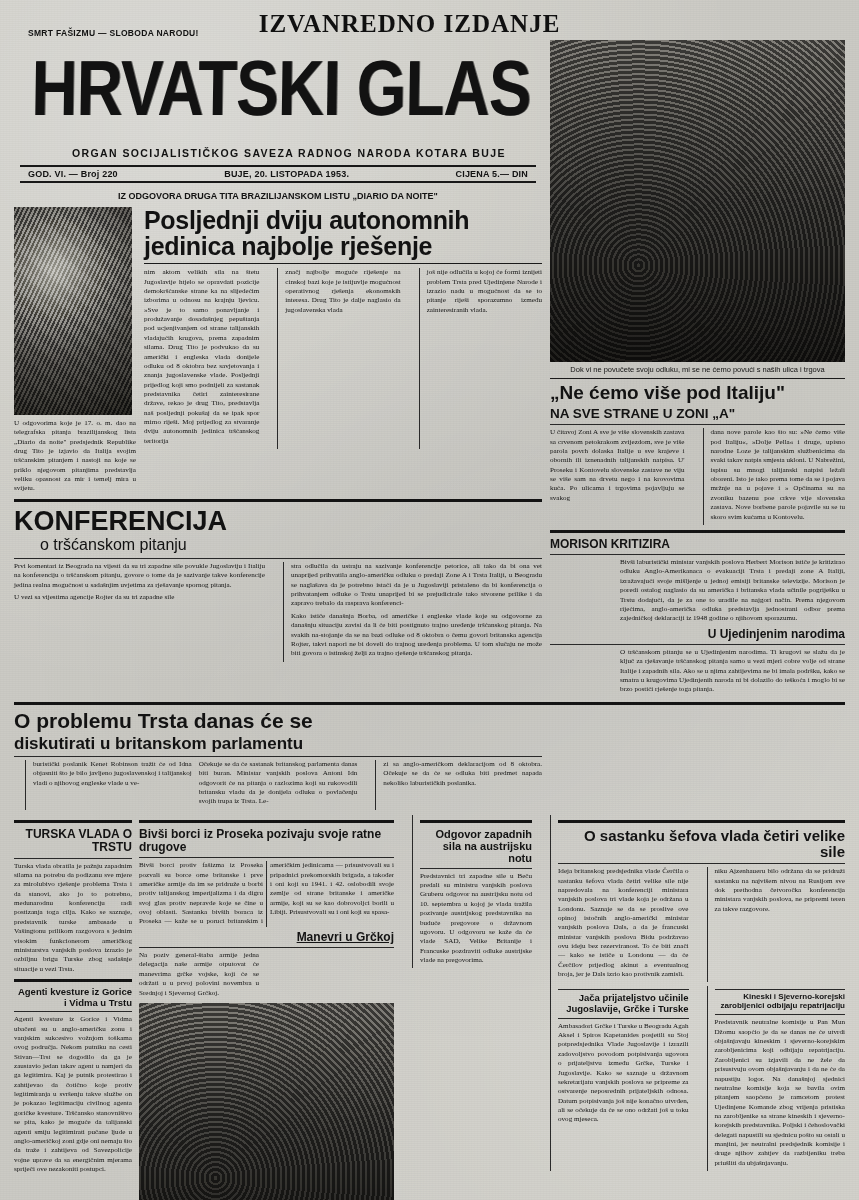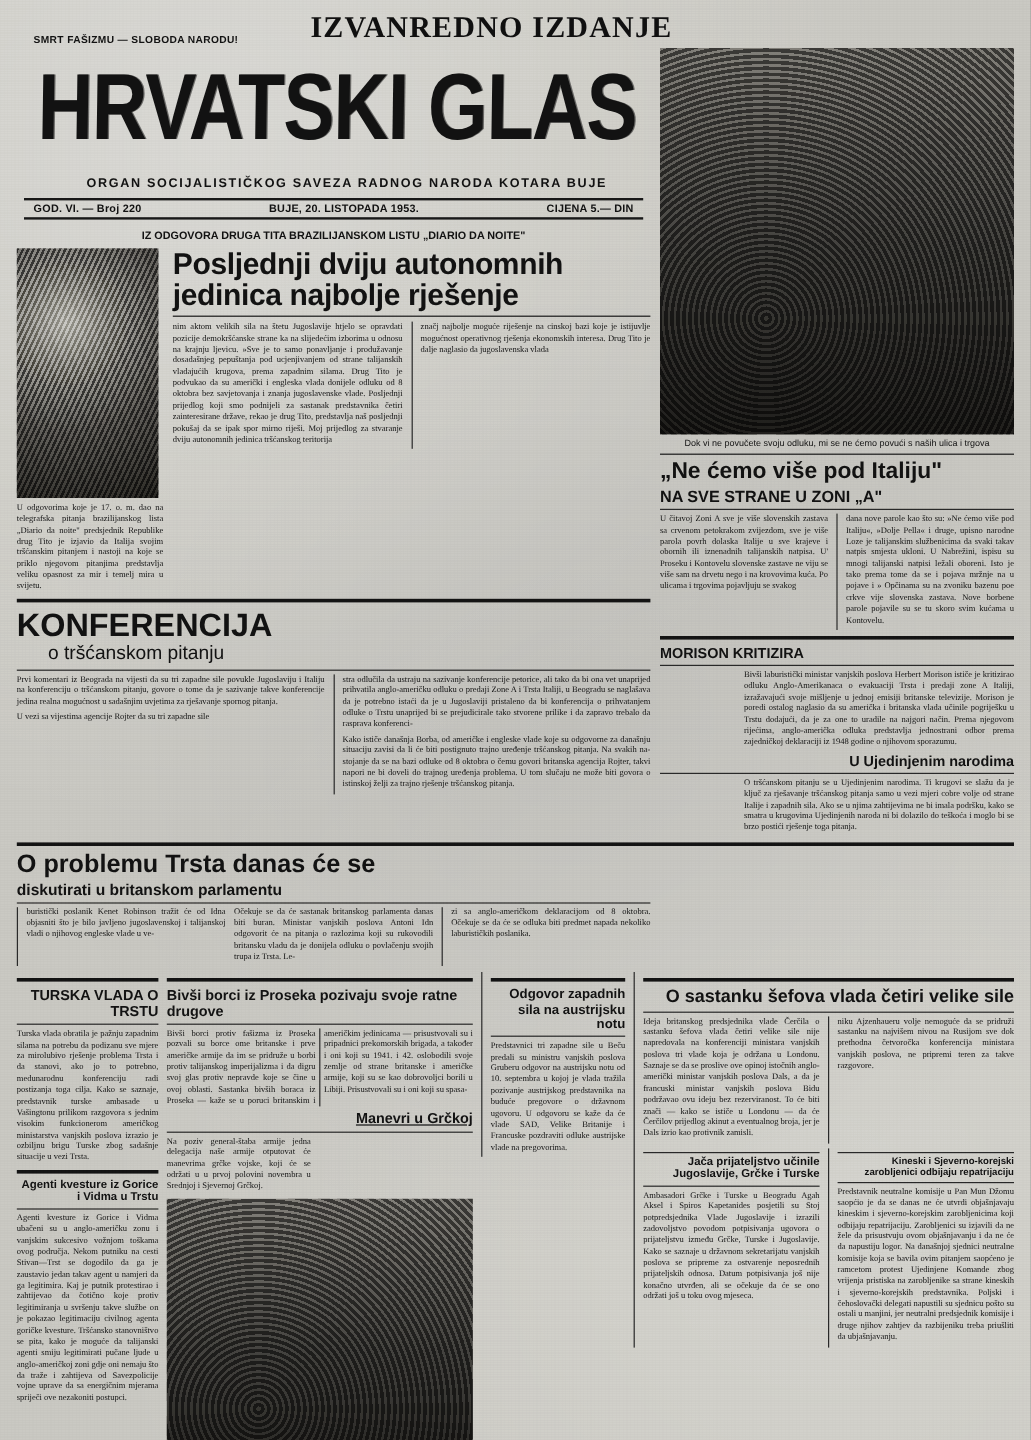--- a/index.html
+++ b/index.html
@@ -117,21 +117,21 @@
     font-size:7.1px;line-height:1.32;text-align:justify;
     font-family:"Liberation Serif", serif;
     hyphens:auto;
   }
   .body-txt p{margin:0 0 3px 0;}
   .rule{border-top:1.5px solid #1b1b1b;margin:4px 0;}
   .rule-thin{border-top:1px solid #2a2a2a;margin:3px 0;}
   .rule-thick{border-top:3px solid #151515;margin:5px 0;}
   .cols{display:flex;gap:7px;}
   .col{flex:1;}
-  .vline{border-left:1px solid #2b2b2b;padding-left:7px;}
+  .vline{border-left:1px solid #2b2b2b;padding-left:7px;margin-left:11px;}
   .sec-main{display:flex;gap:8px;margin-top:6px;}
   .portrait{width:118px;height:208px;}
   .photo-strip{width:100%;height:250px;}
 </style>
 </head>
 <body>
 
 <div class="page">
   <div class="grain"></div>
 
@@ -159,20 +159,23 @@
         <div style="flex:1;">
           <h1 class="head1">Posljednji dviju autonomnih jedinica najbolje rješenje</h1>
           <div class="rule"></div>
           <div class="cols">
             <div class="col body-txt">
                 <p>nim aktom velikih sila na štetu Jugoslavije htjelo se opravdati pozicije demokršćanske strane ka na slijedećim izborima u odnosu na krajnju ljevicu. »Sve je to samo ponavljanje i produžavanje dosadašnjeg pepuštanja pod ucjenjivanjem od strane talijanskih vladajućih krugova, prema zapadnim silama. Drug Tito je podvukao da su američki i engleska vlada donijele odluku od 8 oktobra bez savjetovanja i znanja jugoslavenske vlade. Posljednji prijedlog koji smo podnijeli za sastanak predstavnika četiri zainteresirane države, rekao je drug Tito, predstavlja naš posljednji pokušaj da se ipak spor mirno riješi. Moj prijedlog za stvaranje dviju autonomnih jedinica tršćanskog teritorija</p>
               </div>
             <div class="col body-txt vline">
                 <p>značj najbolje moguće riješenje na cinskoj bazi koje je istijuvlje mogućnost operativnog rješenja ekonomskih interesa. Drug Tito je dalje naglasio da jugoslavenska vlada</p>
               </div>
+            <div class="col body-txt vline">
+                <p>još nije odlučila u kojoj će formi iznijeti problem Trsta pred Ujedinjene Narode i izrazio nadu u mogućnost da se to pitanje riješi sporazumno između zainteresiranih vlada.</p>
+              </div>
           </div>
         </div>
       </div>
 
       <div class="rule-thick"></div>
       <h2 class="head2" style="font-size:27px;">KONFERENCIJA</h2>
       <div class="ctr" style="font-family:'Liberation Sans',sans-serif;font-size:16px;margin:-2px 0 4px 26px;text-align:left;">o tršćanskom pitanju</div>
       <div class="rule-thin"></div>
       <div class="cols">
         <div class="col body-txt">
@@ -212,21 +215,21 @@
       <div class="body-txt" style="padding-left:70px;">
           <p>O tršćanskom pitanju se u Ujedinjenim narodima. Ti krugovi se slažu da je ključ za rješavanje tršćanskog pitanja samo u vezi mjeri cobre volje od strane Italije i zapadnih sila. Ako se u njima zahtijevima ne bi imala podršku, kako se smatra u krugovima Ujedinjenih naroda ni bi dolazilo do teškoća i moglo bi se brzo postići rješenje toga pitanja.</p>
         </div>
     </div>
   </div>
 
   <div class="rule-thick" style="margin-top:4px;"></div>
   <div style="display:flex;gap:8px;">
     <div style="width:528px;">
       <h2 class="head2" style="font-size:21px;">O problemu Trsta danas će se</h2>
-      <h3 class="head3" style="font-size:13px;">diskutirati u britanskom parlamentu</h3>
+      <h3 class="head3" style="font-size:17px;">diskutirati u britanskom parlamentu</h3>
       <div class="rule-thin"></div>
       <div class="cols">
         <div class="col body-txt vline">
             <p>buristički poslanik Kenet Robinson tražit će od Idna objasniti što je bilo javljeno jugoslavenskoj i talijanskoj vladi o njihovog engleske vlade u ve-</p>
           </div>
         <div class="col body-txt">
             <p>Očekuje se da će sastanak britanskog parlamenta danas biti buran. Ministar vanjskih poslova Antoni Idn odgovorit će na pitanja o razlozima koji su rukovodili britansku vladu da je donijela odluku o povlačenju svojih trupa iz Trsta. Le-</p>
           </div>
         <div class="col body-txt vline">
             <p>zi sa anglo-američkom deklaracijom od 8 oktobra. Očekuje se da će se odluka biti predmet napada nekoliko laburističkih poslanika.</p>
@@ -280,21 +283,21 @@
 
     <div class="col vline" style="flex:1;">
       <div class="rule-thick"></div>
       <h3 class="head3 ctr" style="font-size:15px;">O sastanku šefova vlada četiri velike sile</h3>
       <div class="rule-thin"></div>
       <div class="cols">
         <div class="col body-txt">
             <p>Ideja britanskog predsjednika vlade Čerčila o sastanku šefova vlada četiri velike sile nije napredovala na konferenciji ministara vanjskih poslova tri vlade koja je održana u Londonu. Saznaje se da se proslive ove opinoj istočnih anglo-američki ministar vanjskih poslova Dals, a da je francuski ministar vanjskih poslova Bidu podržavao ovu ideju bez rezerviranost. To će biti znači — kako se ističe u Londonu — da će Čerčilov prijedlog akinut a eventualnog broja, jer je Dals izrio kao protivnik zamisli.</p>
           </div>
         <div class="col body-txt vline">
-            <p>niku Ajzenhaueru volje nemoguće da se pridruži sastanku na najvišem nivou na Rusijom sve dok prethodna četvoročka konferencija ministara vanjskih poslova, ne pripremi teren za takve razgovore.</p>
+            <p>niku Ajzenhaueru bilo održana da se pridruži sastanku na najvišem nivou na Rusijom sve dok prethodna četvoročka konferencija ministara vanjskih poslova, ne pripremi teren za takve razgovore.</p>
           </div>
       </div>
       <div class="cols" style="margin-top:4px;">
         <div class="col">
           <div class="rule-thin"></div>
           <h5 class="head5 ctr">Jača prijateljstvo učinile Jugoslavije, Grčke i Turske</h5>
           <div class="rule-thin"></div>
           <div class="body-txt">
               <p>Ambasadori Grčke i Turske u Beogradu Agah Aksel i Spiros Kapetanides posjetili su Stoj potpredsjednika Vlade Jugoslavije i izrazili zadovoljstvo povodom potpisivanja ugovora o prijateljstvu između Grčke, Turske i Jugoslavije. Kako se saznaje u državnom sekretarijatu vanjskih poslova se pripreme za ostvarenje neposrednih prijateljskih odnosa. Datum potpisivanja još nije konačno utvrđen, ali se očekuje da će se ono održati još u toku ovog mjeseca.</p>
             </div>

